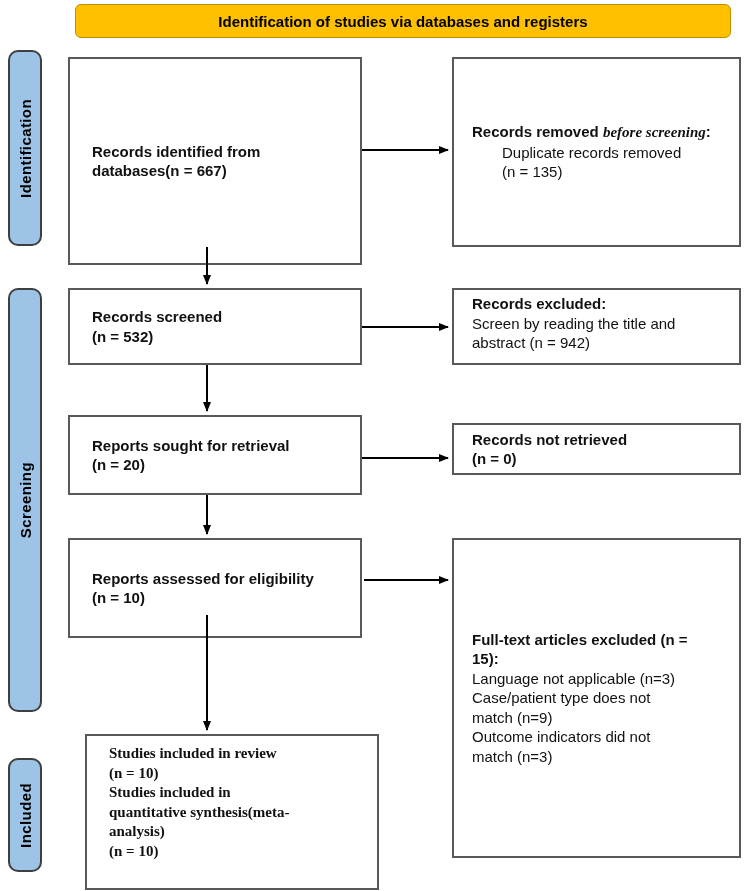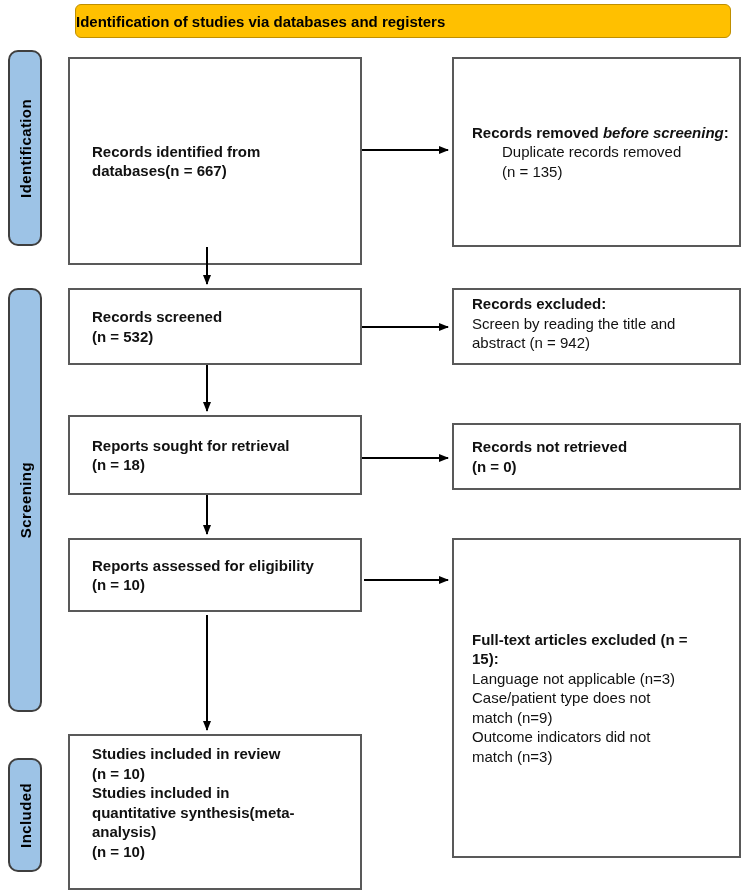--- a/index.html
+++ b/index.html
@@ -11,21 +11,21 @@
     --arrow:#000000;
   }
   html,body{margin:0;padding:0;background:#ffffff;}
   body{font-family:"Liberation Sans", sans-serif;color:var(--text);}
   .stage{position:relative;width:745px;height:891px;background:#ffffff;overflow:hidden;}
   .stage *{box-sizing:border-box;}
 
   .banner{
     position:absolute;left:75px;top:4px;width:656px;height:34px;
     background:var(--banner-bg);border:1px solid #BF8F00;border-radius:6px;
-    display:flex;align-items:center;
+    display:flex;align-items:center;justify-content:center;
     font-size:15px;font-weight:bold;color:#000;
   }
 
   .sidebar{
     position:absolute;left:8px;width:34px;
     background:var(--sidebar-bg);border:2px solid var(--sidebar-border);border-radius:10px;
     display:flex;align-items:center;justify-content:center;
   }
   .sb-identification{top:50px;height:196px;}
   .sb-screening{top:288px;height:424px;}
@@ -35,32 +35,32 @@
     font-weight:bold;font-size:15px;letter-spacing:.4px;white-space:nowrap;color:#000;
   }
 
   .box{
     position:absolute;background:#ffffff;border:2px solid var(--box-border);
     display:flex;flex-direction:column;justify-content:center;
     font-size:15px;line-height:1.3;
   }
   .box .txt{white-space:pre-line;}
   .bold{font-weight:bold;}
-  .bi{font-weight:bold;font-style:italic;}
+  .bi{font-weight:bold;font-style:italic;font-family:Liberation Serif, serif;}
   .indent{margin-left:30px;}
 
   .b-identified{left:68px;top:57px;width:294px;height:208px;padding:6px 10px 6px 22px;}
   .b-screened{left:68px;top:288px;width:294px;height:77px;padding:4px 10px 4px 22px;}
   .b-sought{left:68px;top:415px;width:294px;height:80px;padding:4px 10px 4px 22px;}
-  .b-assessed{left:68px;top:538px;width:294px;height:74px;padding:4px 10px 4px 22px;}
-  .b-included{left:68px;top:734px;width:294px;height:156px;justify-content:flex-start;padding:8px 10px 6px 22px;}
+  .b-assessed{left:68px;top:538px;width:294px;height:100px;padding:4px 10px 4px 22px;}
+  .b-included{left:85px;top:734px;width:294px;height:156px;justify-content:flex-start;padding:8px 10px 6px 22px;font-family:Liberation Serif, serif;}
 
   .b-removed{left:452px;top:57px;width:289px;height:190px;padding:6px 10px 6px 18px;}
   .b-excluded{left:452px;top:288px;width:289px;height:77px;padding:4px 8px 10px 18px;}
-  .b-notretrieved{left:452px;top:423px;width:289px;height:67px;padding:4px 24px 4px 18px;}
+  .b-notretrieved{left:452px;top:423px;width:289px;height:52px;padding:4px 24px 4px 18px;}
   .b-fulltext{left:452px;top:538px;width:289px;height:320px;padding:6px 8px 6px 18px;}
 
   .arrows{position:absolute;left:0;top:0;width:745px;height:891px;pointer-events:none;}
   .arrows line{stroke:var(--arrow);stroke-width:2;}
 </style>
 </head>
 <body>
 
 <div class="stage">
 
@@ -83,21 +83,21 @@
 databases(n = 667)</div>
   </div>
 
   <div class="box b-screened">
     <div class="txt bold">Records screened
 (n = 532)</div>
   </div>
 
   <div class="box b-sought">
     <div class="txt bold">Reports sought for retrieval
-(n = 18)</div>
+(n = 20)</div>
   </div>
 
   <div class="box b-assessed">
     <div class="txt bold">Reports assessed for eligibility
 (n = 10)</div>
   </div>
 
   <div class="box b-included">
     <div class="txt bold">Studies included in review
 (n = 10)

